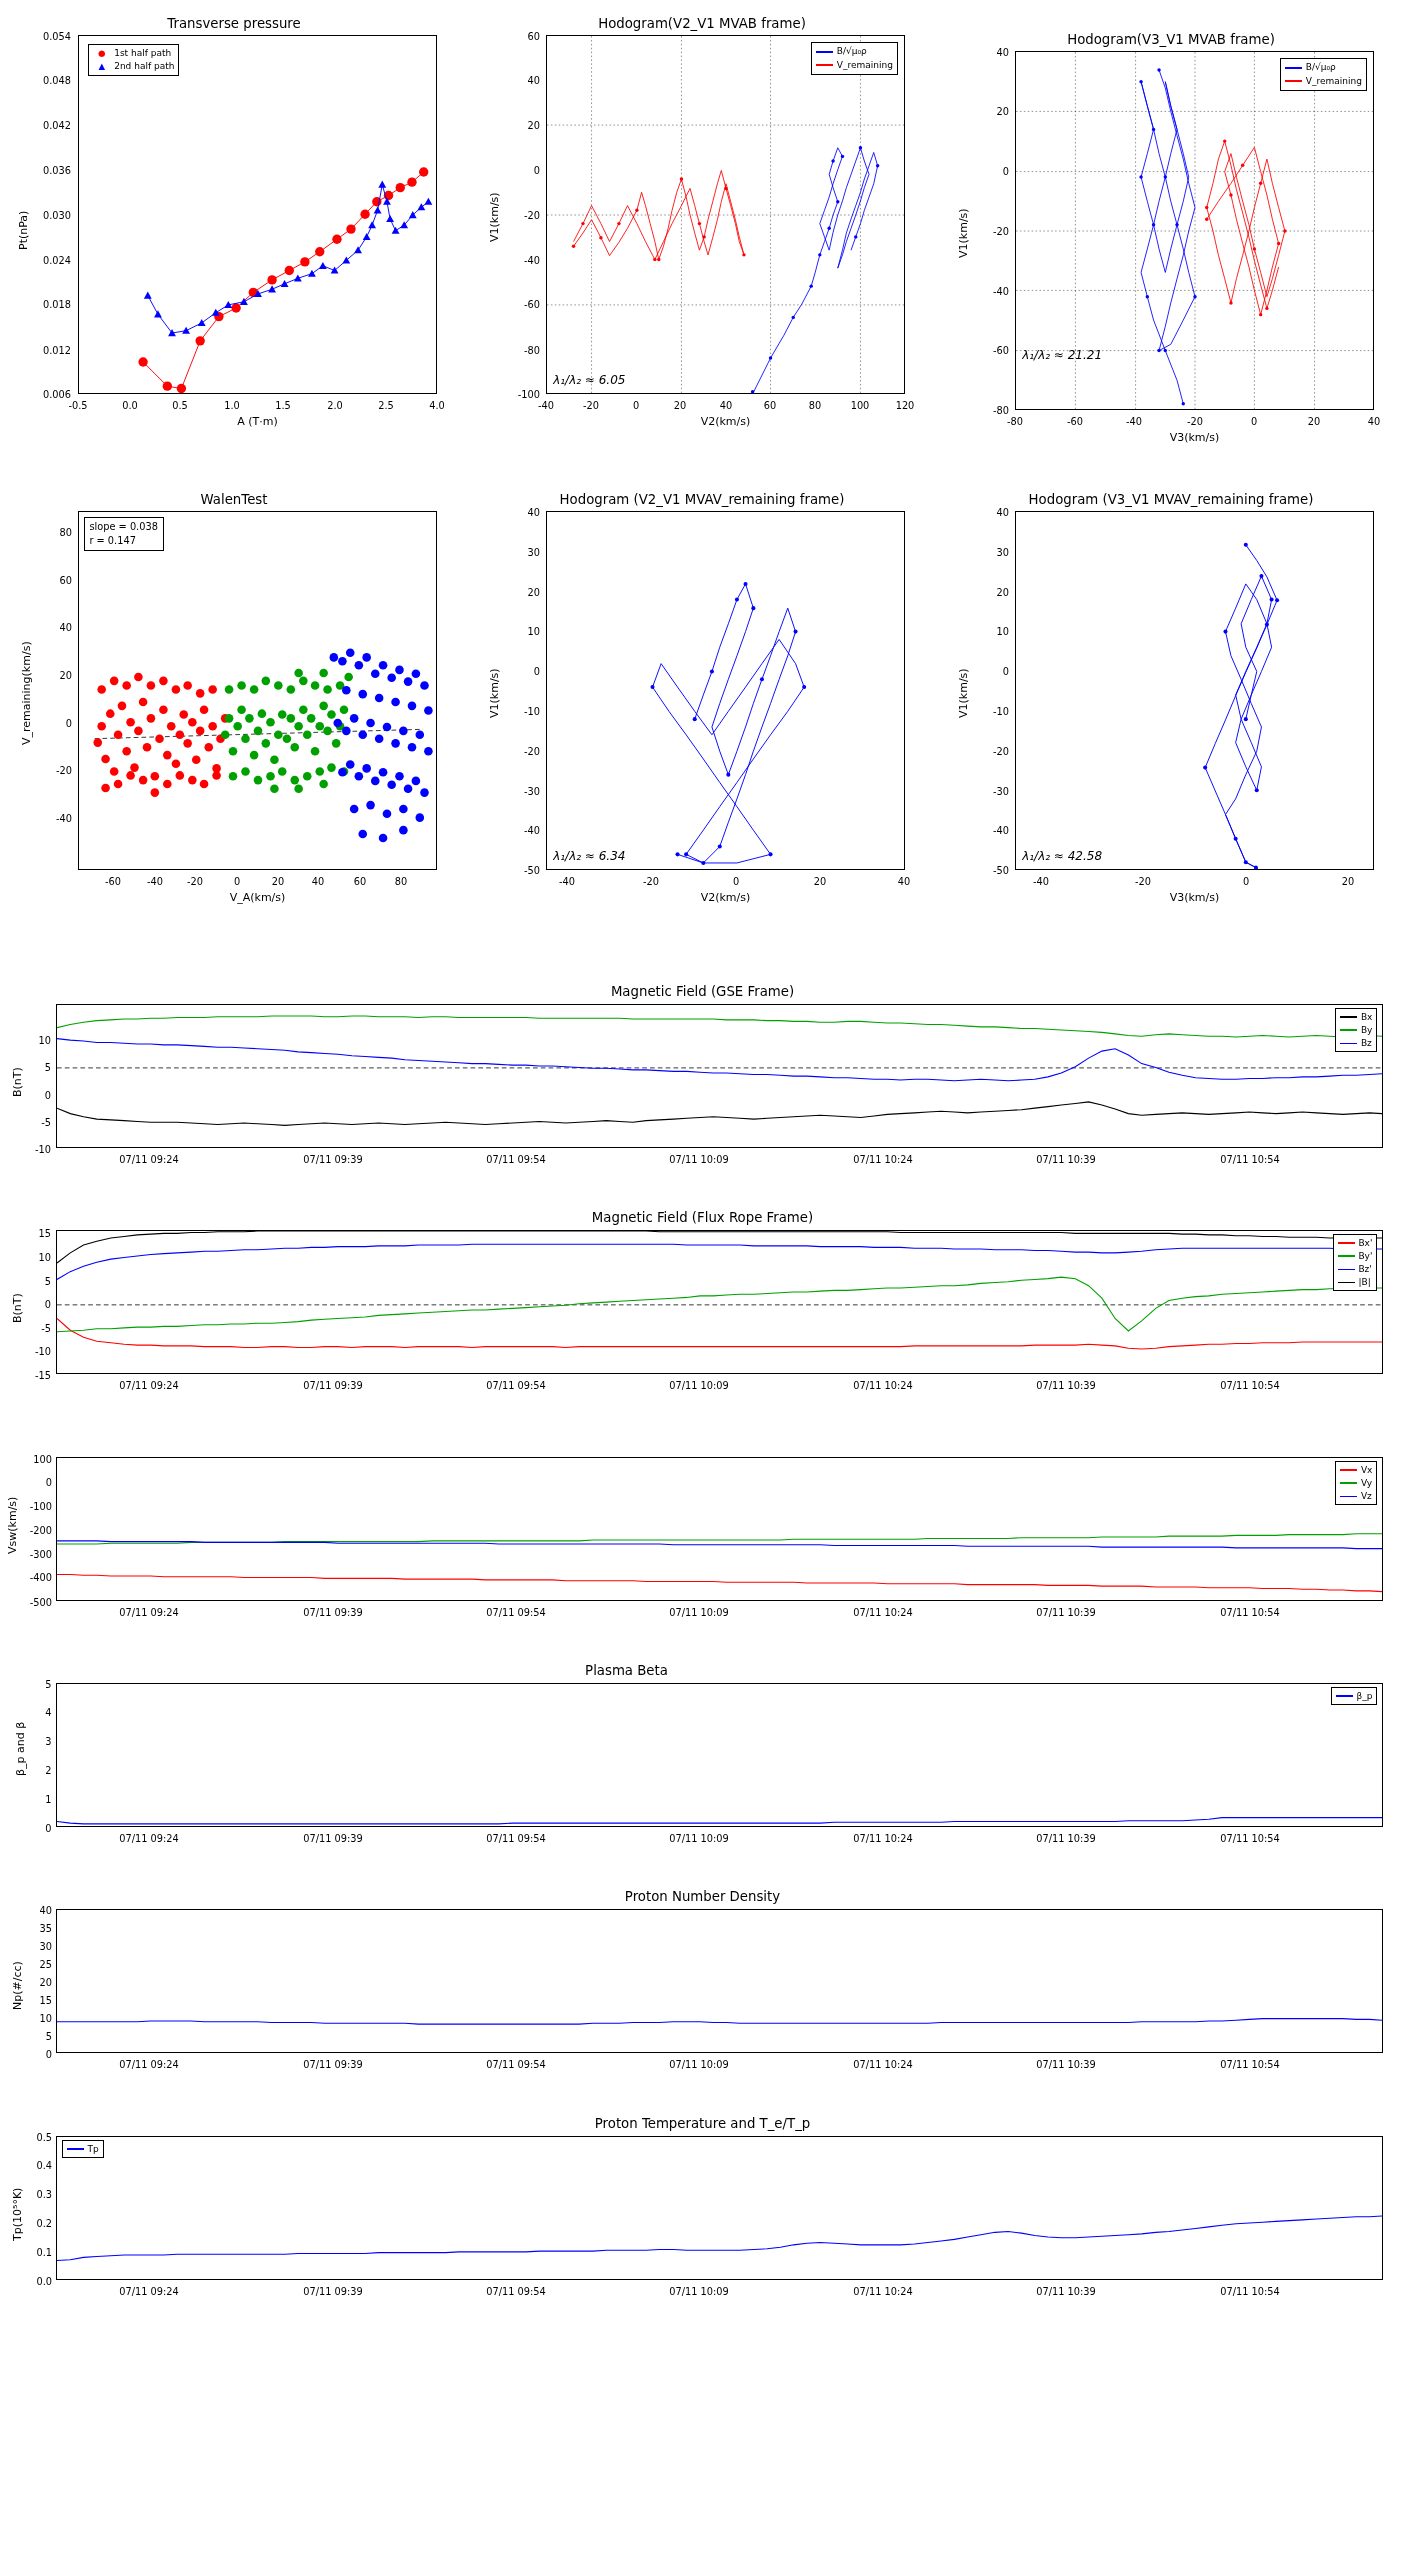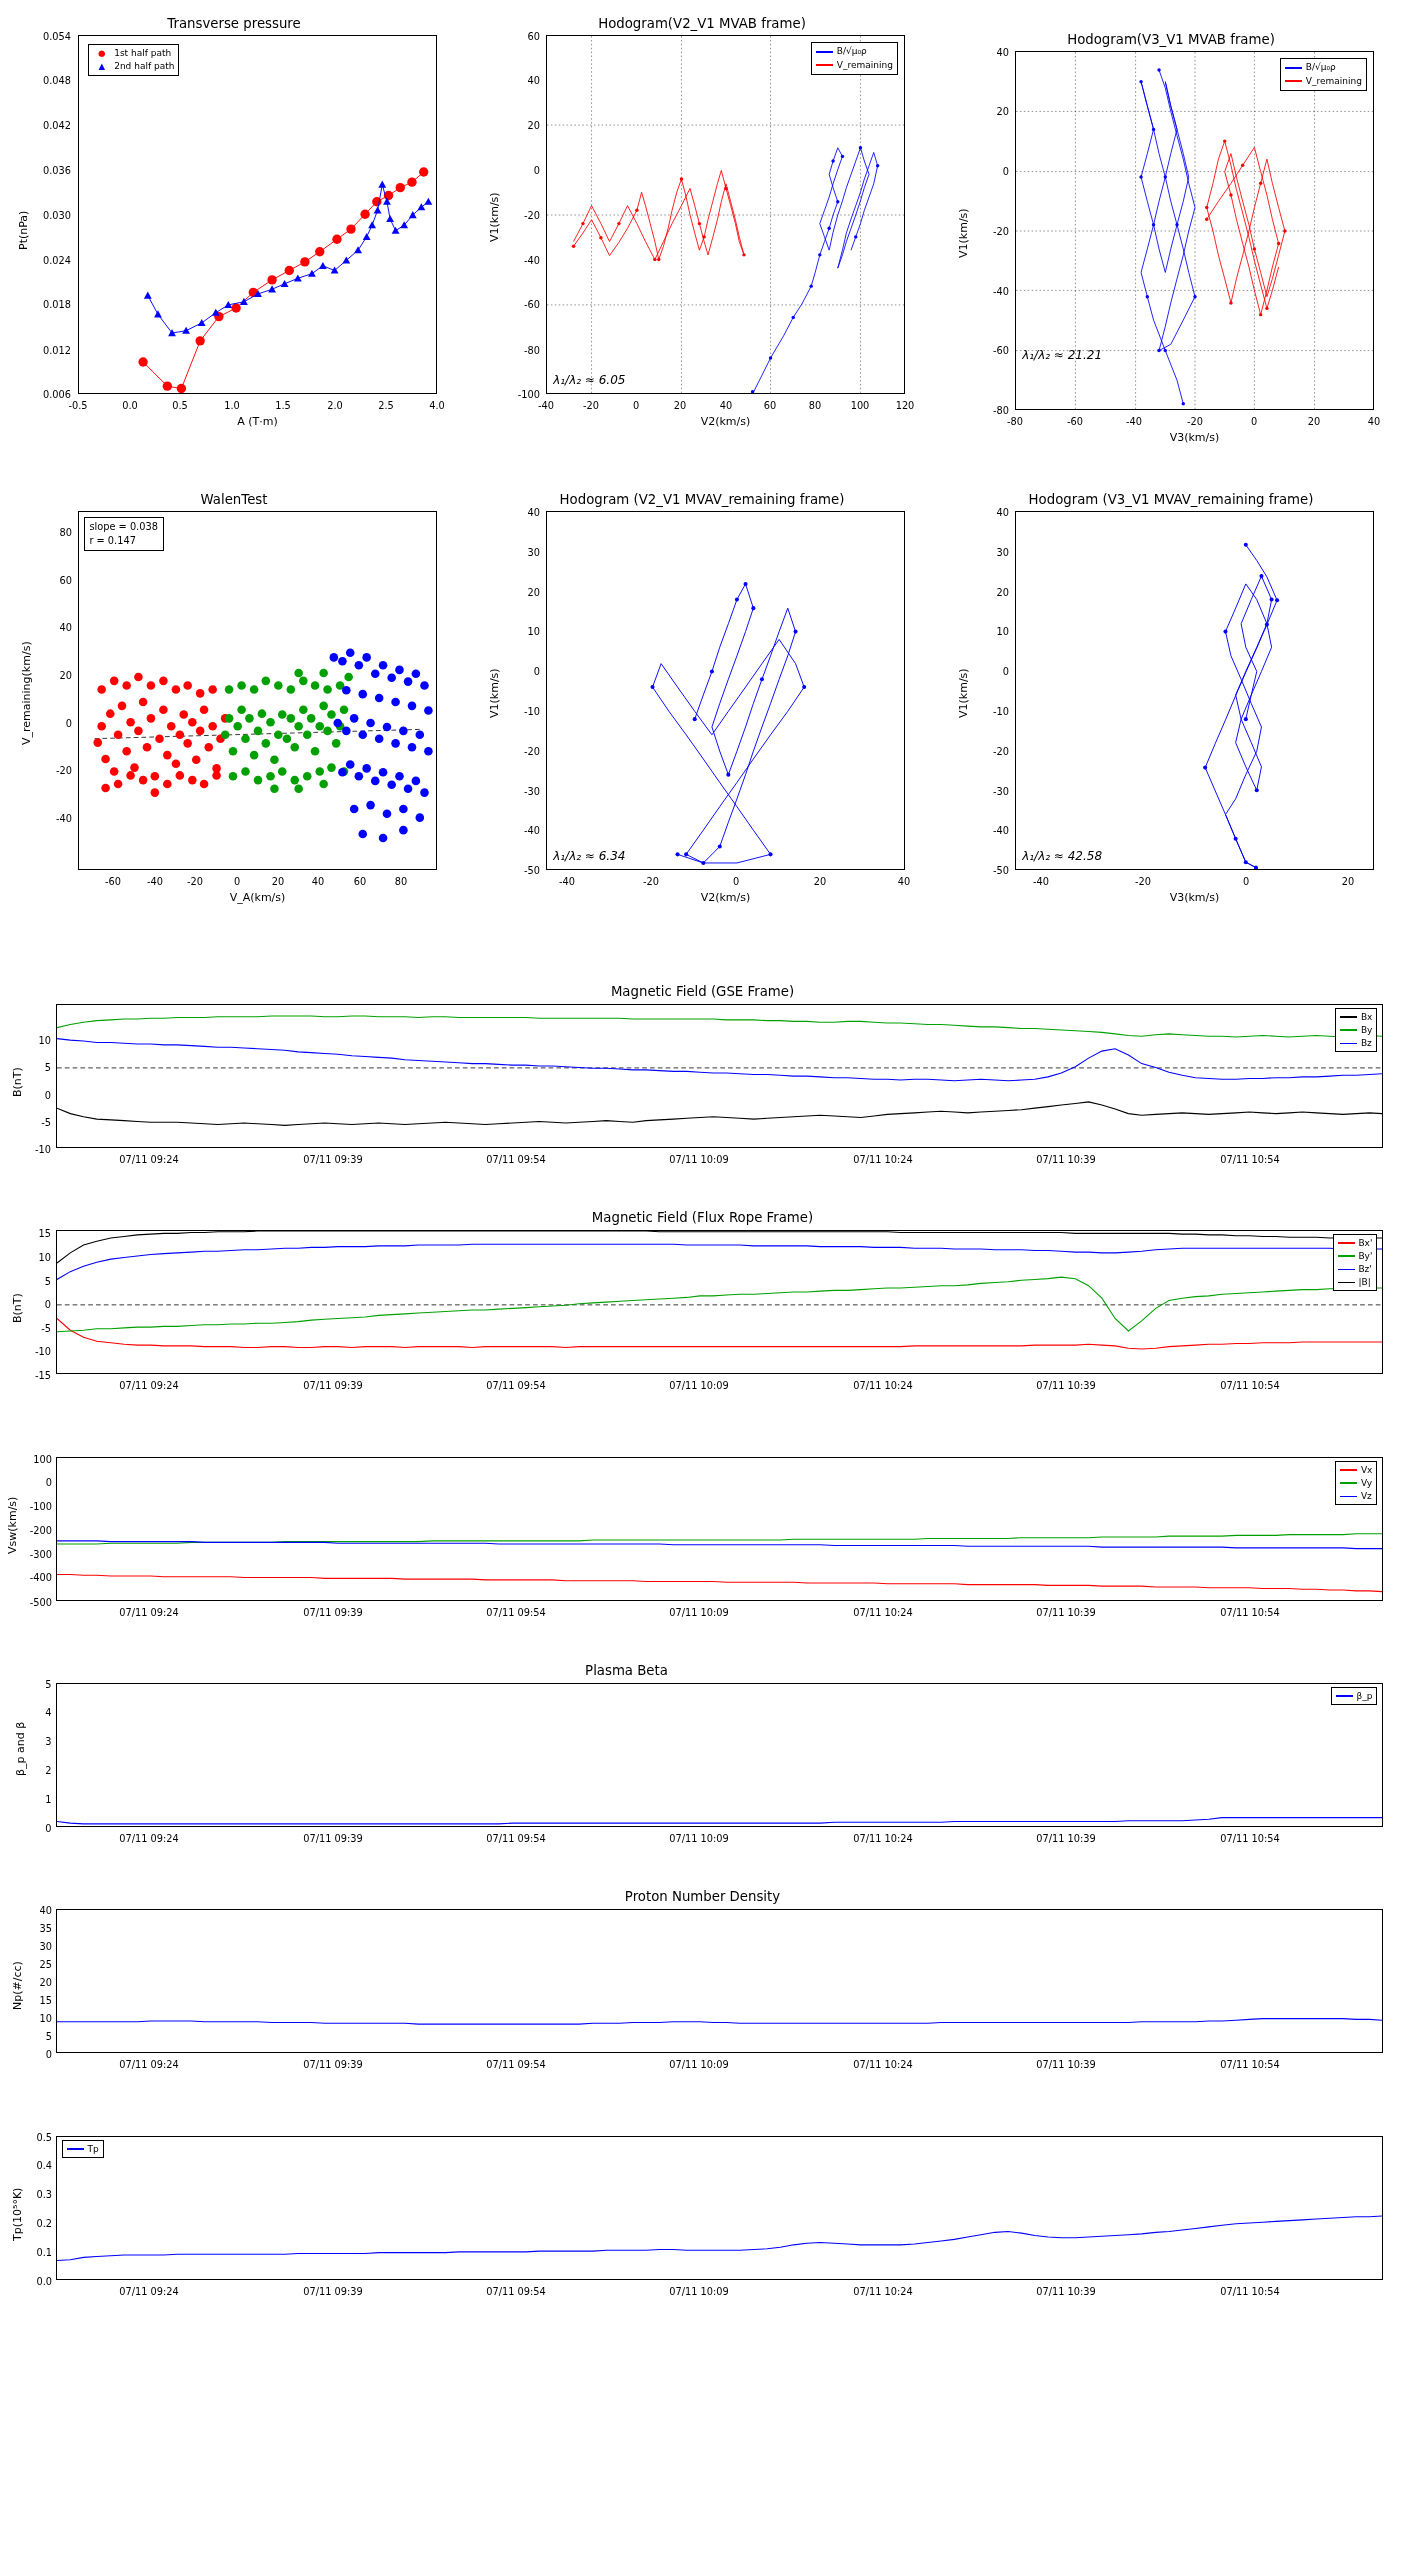--- a/index.html
+++ b/index.html
@@ -727,20 +727,21 @@
     <div class="tick xtick" style="left:149px;top:178px;">07/11 09:24</div>
     <div class="tick xtick" style="left:333px;top:178px;">07/11 09:39</div>
     <div class="tick xtick" style="left:516px;top:178px;">07/11 09:54</div>
     <div class="tick xtick" style="left:699px;top:178px;">07/11 10:09</div>
     <div class="tick xtick" style="left:883px;top:178px;">07/11 10:24</div>
     <div class="tick xtick" style="left:1066px;top:178px;">07/11 10:39</div>
     <div class="tick xtick" style="left:1250px;top:178px;">07/11 10:54</div>
   </div>
 
   <div class="panel" style="left:0;top:2108px;width:1405px;height:226px;">
+    <div class="title" style="left:0;top:7.8px;">Proton Temperature and T_e/T_p</div>
     <div class="plotbox" style="left:56px;top:28px;width:1327px;height:144px;">
       <svg width="1325" height="143" viewBox="0 0 1698 183" preserveAspectRatio="none">
         <polyline fill="none" stroke="#0000ff" stroke-width="1.4" points="0,158 17,157 34,154 51,153 69,152 86,151 103,151 120,151 137,151 154,150 172,150 189,150 206,150 223,150 240,150 257,150 275,150 292,150 309,149 326,149 343,149 360,149 378,149 395,149 412,148 429,148 446,148 463,148 481,148 498,148 515,147 532,147 549,147 566,147 584,147 601,147 618,146 635,146 652,146 669,146 687,146 704,145 721,145 738,145 755,145 772,144 790,144 807,145 824,145 841,145 858,145 875,145 893,144 910,143 927,141 944,138 961,136 978,135 996,136 1013,137 1030,138 1047,138 1064,138 1081,138 1099,137 1116,135 1133,133 1150,131 1167,128 1184,125 1202,122 1219,121 1236,123 1253,126 1270,128 1287,129 1305,129 1322,128 1339,127 1356,126 1373,125 1390,124 1408,122 1425,121 1442,119 1459,117 1476,115 1493,113 1511,111 1528,110 1545,109 1562,108 1579,107 1596,106 1614,105 1631,104 1648,103 1665,102 1682,102 1698,101"></polyline>
       </svg>
       <div class="legend" style="left:4.7px;top:3.1px;padding:1.6px 3.9px;">
         <div class="row">
             <span class="swatch" style="background:#0000ff"></span>
             <span>Tp</span>
           </div>
       </div>

